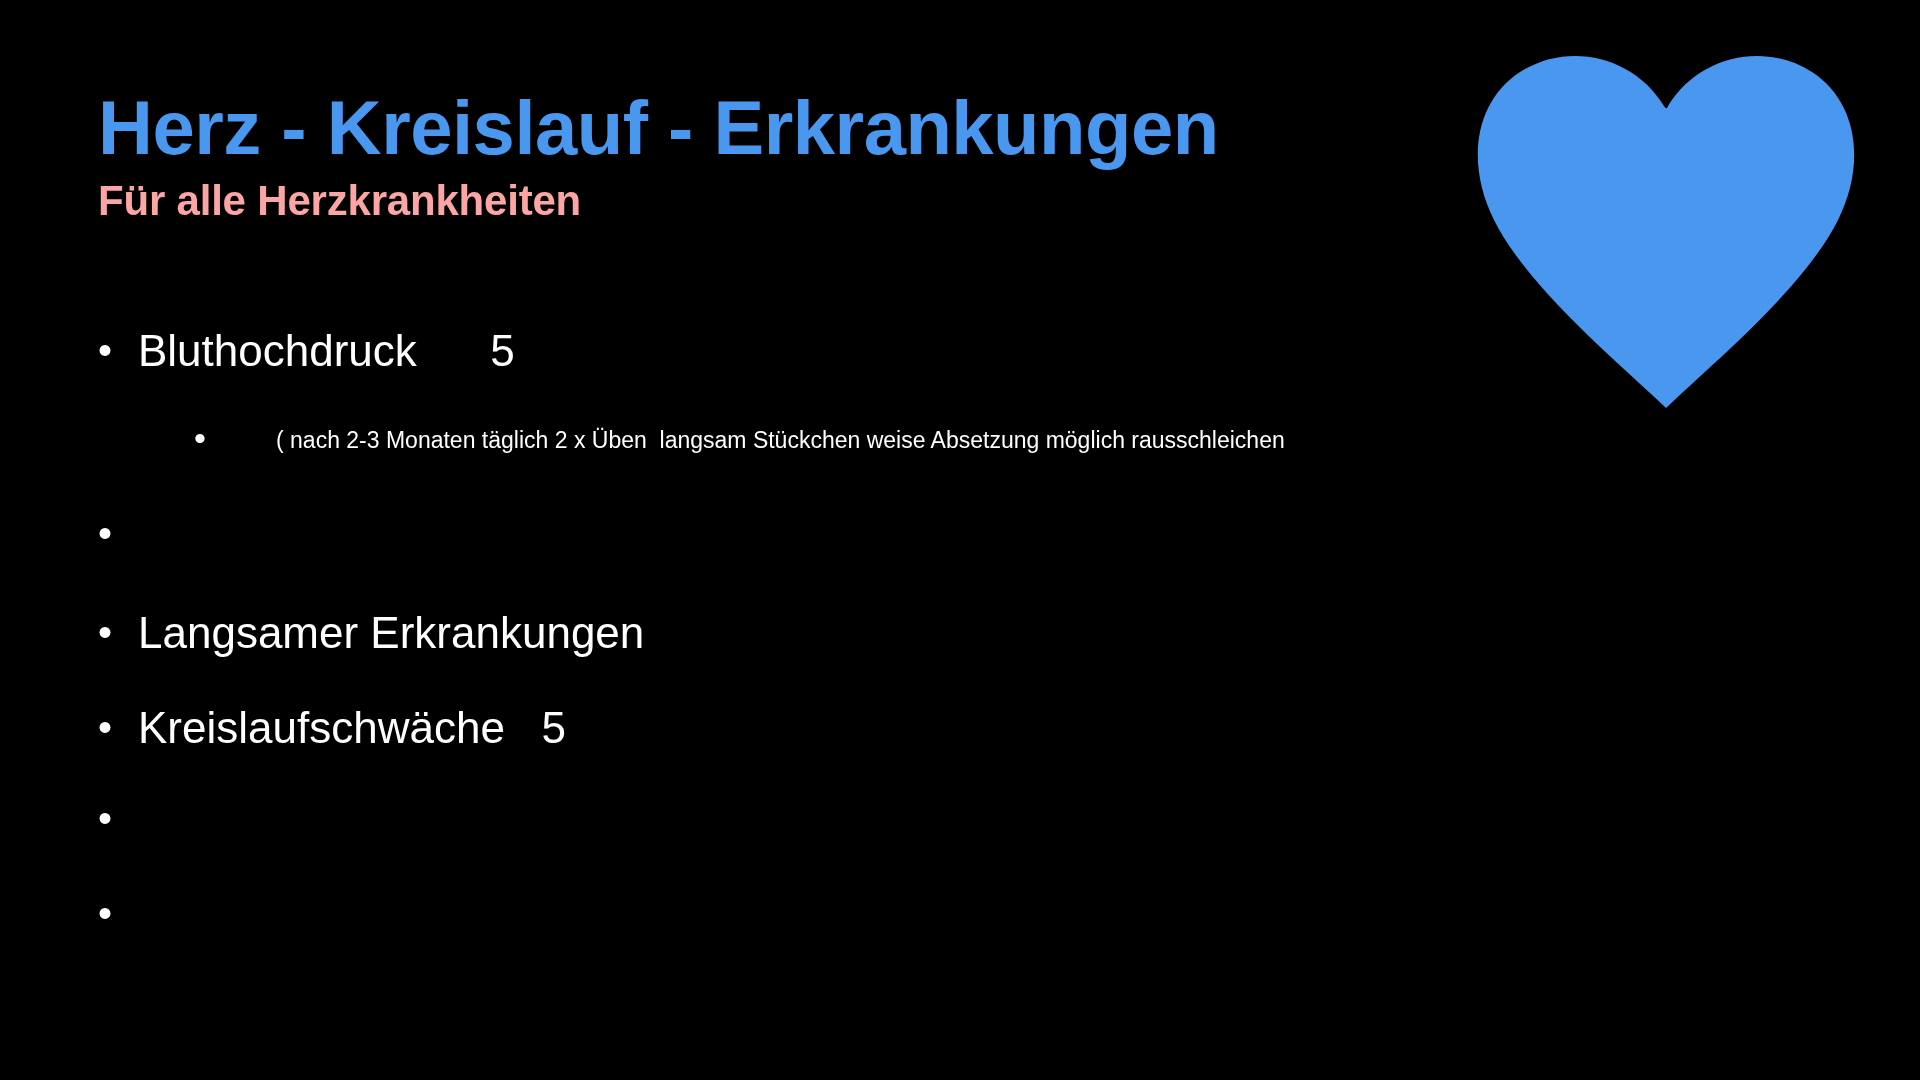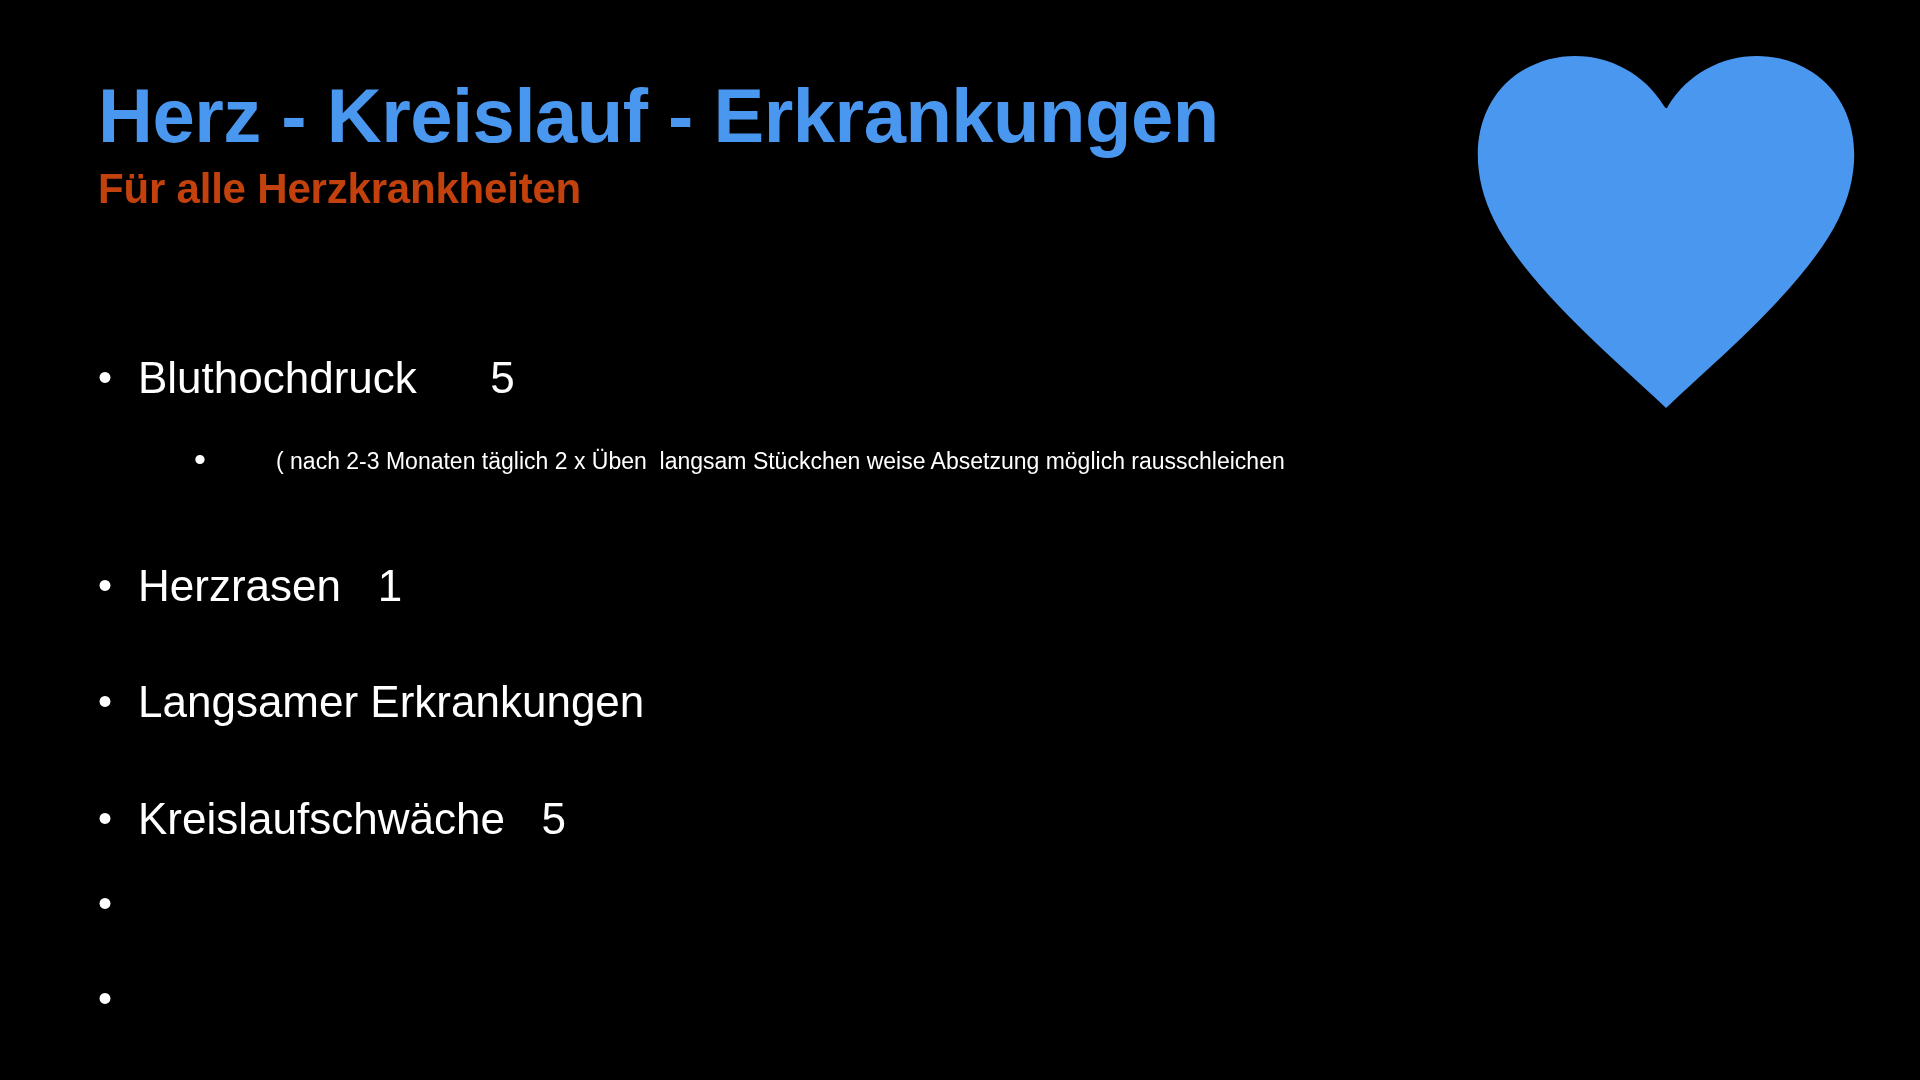--- a/index.html
+++ b/index.html
@@ -34,39 +34,39 @@
   .heart-wrap svg {
     display: block;
     width: 100%;
     height: 100%;
   }
 
   
   .title-block {
     position: absolute;
     left: 98px;
-    top: 78px;
+    top: 90px;
     width: 1300px;
   }
   .slide-title {
     margin: 0;
     font-size: 76px;
     font-weight: bold;
     line-height: 1.0;
     letter-spacing: -0.5px;
     color: #4a97f0;
     white-space: nowrap;
   }
   .slide-subtitle {
     margin: 14px 0 0 0;
     font-size: 42px;
     font-weight: bold;
     line-height: 1.0;
     letter-spacing: -0.2px;
-    color: #c2410c;
+    color: #fca5a5;
     white-space: nowrap;
   }
 
   
   .bullets {
     position: absolute;
     left: 98px;
     top: 328px;
     width: 1760px;
   }
@@ -100,21 +100,20 @@
     top: -2px;
   }
   .bullet-row.level-2 .bullet-marker {
     font-size: 34px;
     width: 40px;
   }
 
   .bullet-text {
     flex: 0 0 auto;
     white-space: pre;
-    margin-top: 27px;
   }
 
   .bullet-note {
     flex: 0 0 auto;
     font-size: 23px;
     line-height: 1;
     color: #ffffff;
     margin-left: 42px;
     position: relative;
     top: -4px;
@@ -151,21 +150,20 @@
       <span class="bullet-text">Bluthochdruck      5</span>
     </div>
 
     <div class="bullet-row level-2">
       <span class="bullet-marker">•</span>
       <span class="bullet-note">( nach 2-3 Monaten täglich 2 x Üben  langsam Stückchen weise Absetzung möglich rausschleichen</span>
     </div>
 
     <div class="bullet-row level-1">
       <span class="bullet-marker">•</span>
-      <span class="bullet-text">Herzrasen   1</span>
     </div>
 
     <div class="bullet-row level-1">
       <span class="bullet-marker">•</span>
       <span class="bullet-text">Langsamer Erkrankungen</span>
     </div>
 
     <div class="bullet-row level-1">
       <span class="bullet-marker">•</span>
       <span class="bullet-text">Kreislaufschwäche   5</span>

